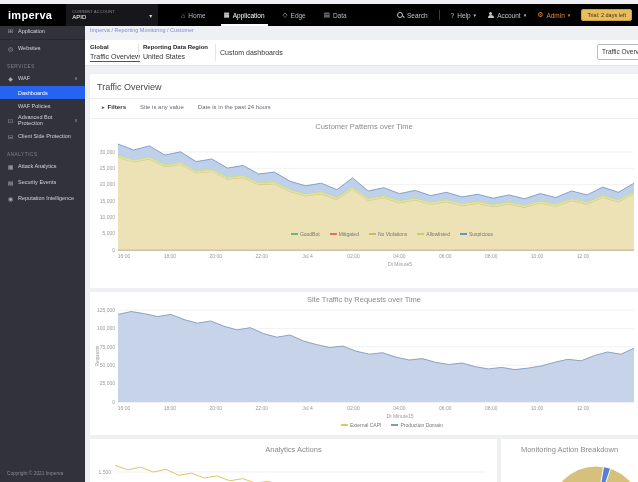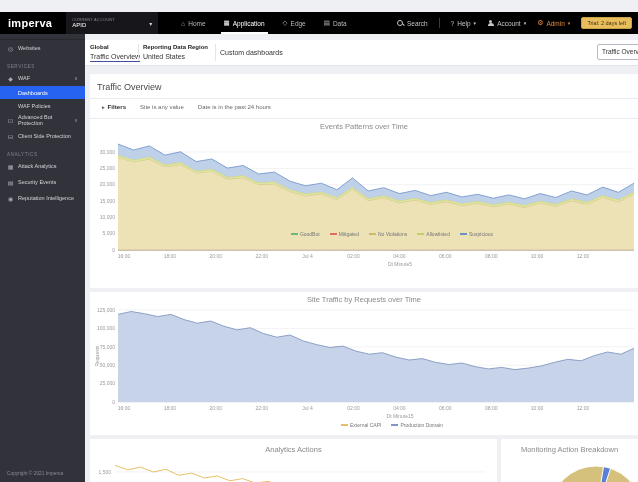--- a/index.html
+++ b/index.html
@@ -1,20 +1,20 @@
 <!DOCTYPE html>
 <html><head>
 <meta charset="utf-8">
 <style>
   * { margin:0; padding:0; box-sizing:border-box; }
   html,body { width:638px; height:482px; }
   body { position:relative; overflow:hidden; background:#eef0f4; font-family:"Liberation Sans", sans-serif; color:#333; }
 
   
-  .topbar { position:absolute; left:0; top:12px; width:638px; height:22px; background:#000; display:flex; align-items:stretch; z-index:30; }
+  .topbar { position:absolute; left:0; top:4px; width:638px; height:22px; background:#000; display:flex; align-items:stretch; z-index:30; }
   .logo { color:#fff; font-weight:bold; font-size:11px; letter-spacing:.3px; align-self:center; margin-left:8px; }
   .acct-box { margin-left:14px; width:92px; background:#17171b; display:flex; align-items:center; padding:0 6px; }
   .acct-txt { flex:1; }
   .acct-label { font-size:3.8px; color:#8d8d96; letter-spacing:.3px; }
   .acct-value { font-size:6px; color:#fff; }
   .acct-caret { color:#cfcfd6; font-size:6px; }
   .topnav { display:flex; align-items:stretch; margin-left:14px; }
   .topnav-item { display:flex; align-items:center; gap:3px; padding:0 9px; color:#b9b9c0; font-size:6.5px; position:relative; cursor:pointer; }
   .topnav-item .ticon { font-size:6.5px; }
   .topnav-item.active { color:#fff; }
@@ -189,21 +189,21 @@
   <div class="hdiv" style="top:24px;"></div>
   <div class="filters-row">
     <span class="filters-label">
       <span class="fcaret">▸</span>
       <span>Filters</span>
     </span>
     <span>Site is any value</span>
     <span>Date is in the past 24 hours</span>
   </div>
   <div class="hdiv" style="top:44px;"></div>
-  <div class="chart-title" style="top:48px;">Events Patterns over Time</div>
+  <div class="chart-title" style="top:48px;">Customer Patterns over Time</div>
   <svg id="chart1" style="top:44px;" width="548" height="170" viewBox="0 0 548 170">
       <line x1="28" y1="132" x2="544" y2="132" stroke="#d9d9d9" stroke-width="0.7"></line>
       <text x="25" y="133.8" text-anchor="end" font-size="5" fill="#9a9a9a">0</text>
       <line x1="28" y1="115.66666666666666" x2="544" y2="115.66666666666666" stroke="#ededed" stroke-width="0.7"></line>
       <text x="25" y="117.46666666666665" text-anchor="end" font-size="5" fill="#9a9a9a">5,000</text>
       <line x1="28" y1="99.33333333333333" x2="544" y2="99.33333333333333" stroke="#ededed" stroke-width="0.7"></line>
       <text x="25" y="101.13333333333333" text-anchor="end" font-size="5" fill="#9a9a9a">10,000</text>
       <line x1="28" y1="83" x2="544" y2="83" stroke="#ededed" stroke-width="0.7"></line>
       <text x="25" y="84.8" text-anchor="end" font-size="5" fill="#9a9a9a">15,000</text>
       <line x1="28" y1="66.66666666666666" x2="544" y2="66.66666666666666" stroke="#ededed" stroke-width="0.7"></line>

